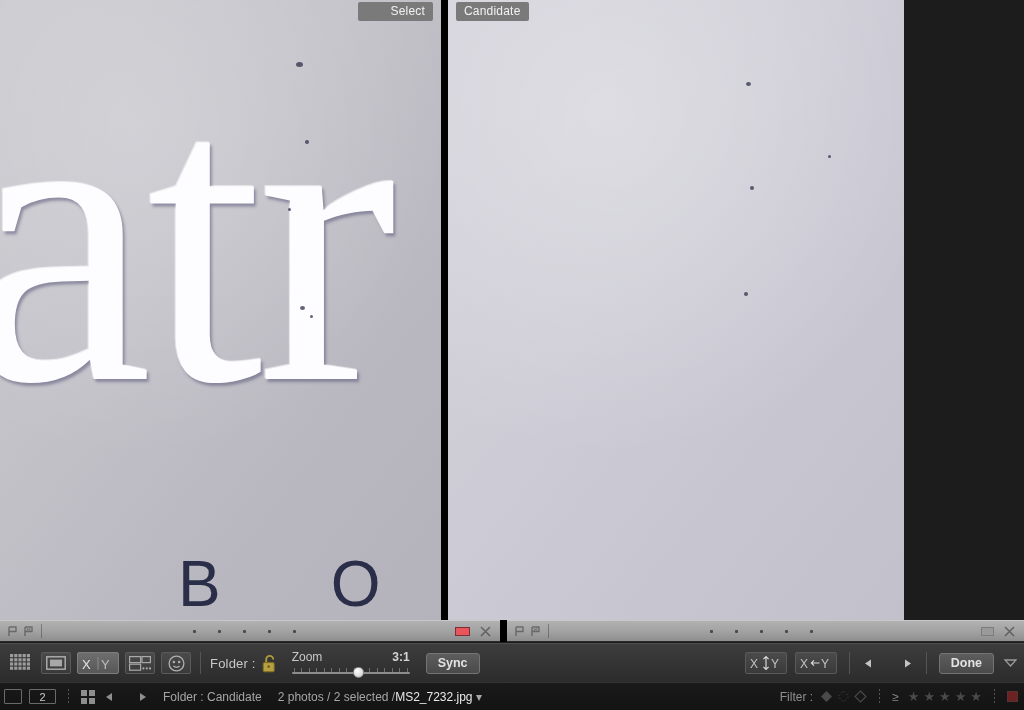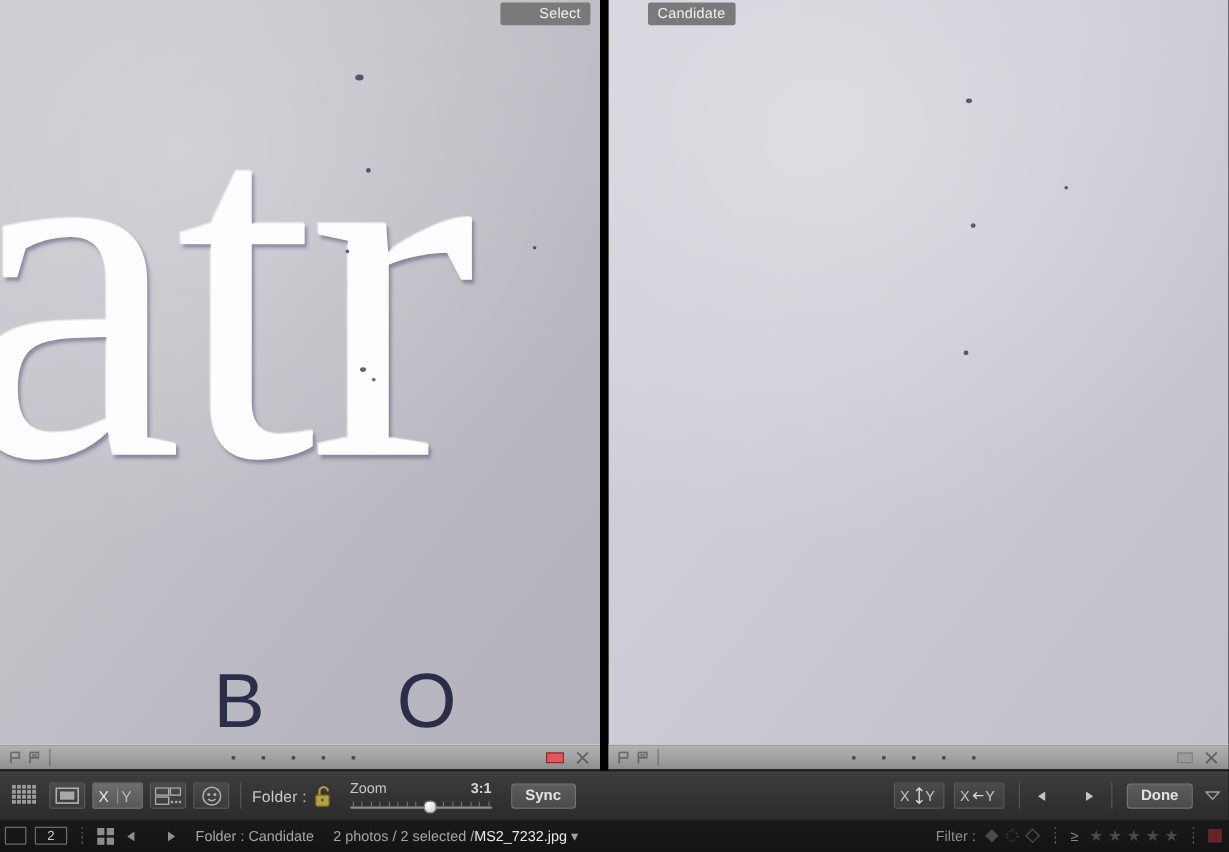--- a/index.html
+++ b/index.html
@@ -6,21 +6,21 @@
   html, body {
     width: 1024px; height: 710px;
     background: #000;
     font-family: "Liberation Sans", sans-serif;
     overflow: hidden;
   }
   #app { position: relative; width: 1024px; height: 710px; background: #1c1c1c; }
 
   
   .compare-area {
-    position: absolute; left: 0; top: 0; width: 1024px; height: 620px;
+    position: absolute; left: 0; top: 0; width: 904px; height: 620px;
     background: #000; display: flex;
   }
   .pane { position: relative; overflow: hidden; height: 620px; }
   .pane.select { width: 500px; }
   .pane.divider { width: 7px; background: #000; flex: 0 0 7px; }
   .pane.candidate { width: 517px; }
 
   .photo { position: absolute; inset: 0; overflow: hidden; }
   .photo.left {
     background:
@@ -63,21 +63,21 @@
   .speck { position: absolute; background: #2e2f4a; border-radius: 50%; opacity: .75; }
 
   
   .pane-label {
     position: absolute; top: 2px;
     background: #7a7a7a; color: #f2f2f2;
     font-size: 12px; padding: 2px 8px 3px; border-radius: 2px;
     letter-spacing: .2px;
   }
   .pane-label.select { right: 8px; padding-left: 32px; }
-  .pane-label.candidate { left: 8px; margin-left: 25px; }
+  .pane-label.candidate { left: 8px; }
 
   
   .infobars {
     position: absolute; left: 0; top: 620px; width: 1024px; height: 22px;
     display: flex; background: #1b1b1b;
   }
   .infobar {
     height: 22px; display: flex; align-items: center;
     background: linear-gradient(180deg, #b1b1b1 0%, #a3a3a3 50%, #8e8e8e 100%);
     border-top: 1px solid #c9c9c9;

